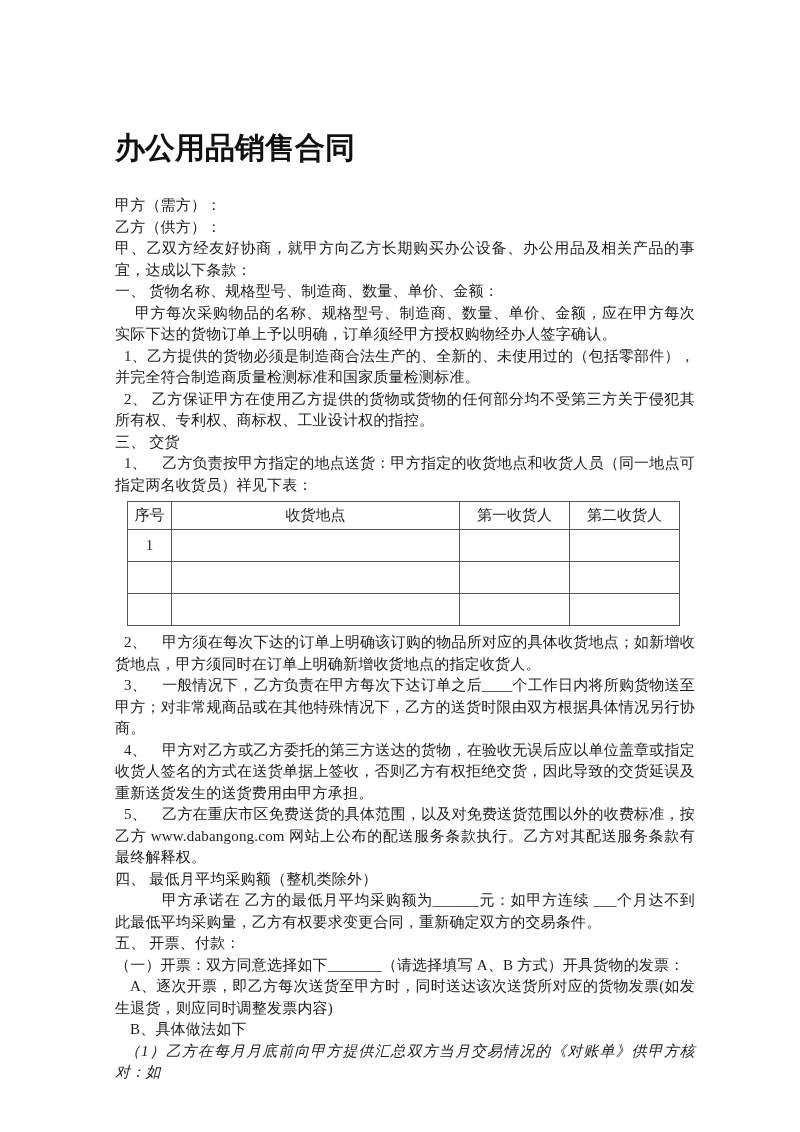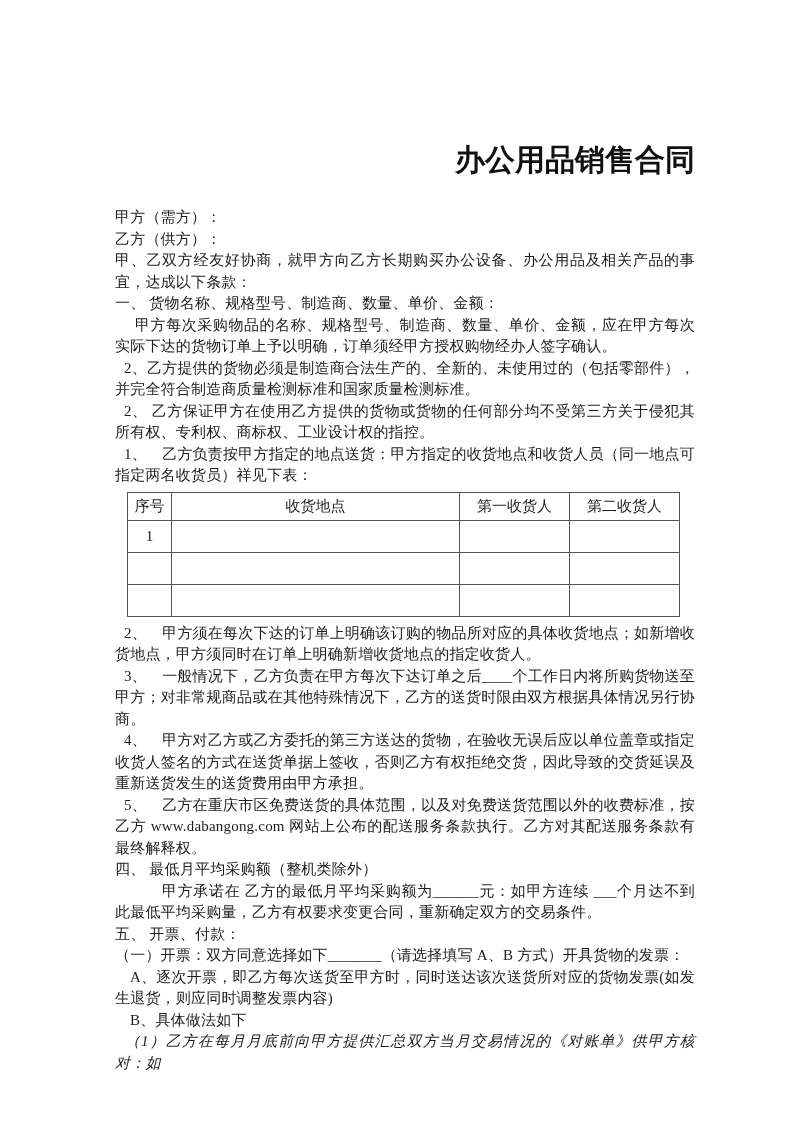--- a/index.html
+++ b/index.html
@@ -21,23 +21,23 @@
   .doc {
     width: 580px;
     margin: 0 auto 0 auto;
     position: relative;
     left: 5px;
   }
   .doc-title {
     font-size: 30px;
     line-height: 38px;
     font-weight: bold;
-    text-align: right;
+    text-align: left;
     letter-spacing: 0px;
-    margin: 16px 0 28px 0;
+    margin: 4px 0 28px 0;
     color: #111111;
   }
   .para {
     margin: 0;
     font-size: 15px;
     line-height: 21.5px;
     text-align: justify;
     letter-spacing: 0.2px;
     word-break: break-all;
   }
@@ -78,23 +78,24 @@
 
     <h1 class="doc-title">办公用品销售合同</h1>
 
     <p class="para">甲方（需方）：</p>
     <p class="para">乙方（供方）：</p>
     <p class="para">甲、乙双方经友好协商，就甲方向乙方长期购买办公设备、办公用品及相关产品的事宜，达成以下条款：</p>
 
     <p class="para">一、 货物名称、规格型号、制造商、数量、单价、金额：</p>
     <p class="para ind-1">甲方每次采购物品的名称、规格型号、制造商、数量、单价、金额，应在甲方每次实际下达的货物订单上予以明确，订单须经甲方授权购物经办人签字确认。</p>
 
-    <p class="para sub">2、乙方提供的货物必须是制造商合法生产的、全新的、未使用过的（包括零部件），并完全符合制造商质量检测标准和国家质量检测标准。</p>
+    <p class="para sub">1、乙方提供的货物必须是制造商合法生产的、全新的、未使用过的（包括零部件），并完全符合制造商质量检测标准和国家质量检测标准。</p>
     <p class="para sub">2、 乙方保证甲方在使用乙方提供的货物或货物的任何部分均不受第三方关于侵犯其所有权、专利权、商标权、工业设计权的指控。</p>
 
+    <p class="para">三、 交货</p>
     <p class="para sub">1、　乙方负责按甲方指定的地点送货：甲方指定的收货地点和收货人员（同一地点可指定两名收货员）祥见下表：</p>
 
     <table class="delivery-table">
       <thead>
         <tr>
           <th class="col-no">序号</th>
           <th class="col-addr">收货地点</th>
           <th class="col-rec1">第一收货人</th>
           <th class="col-rec2">第二收货人</th>
         </tr>

